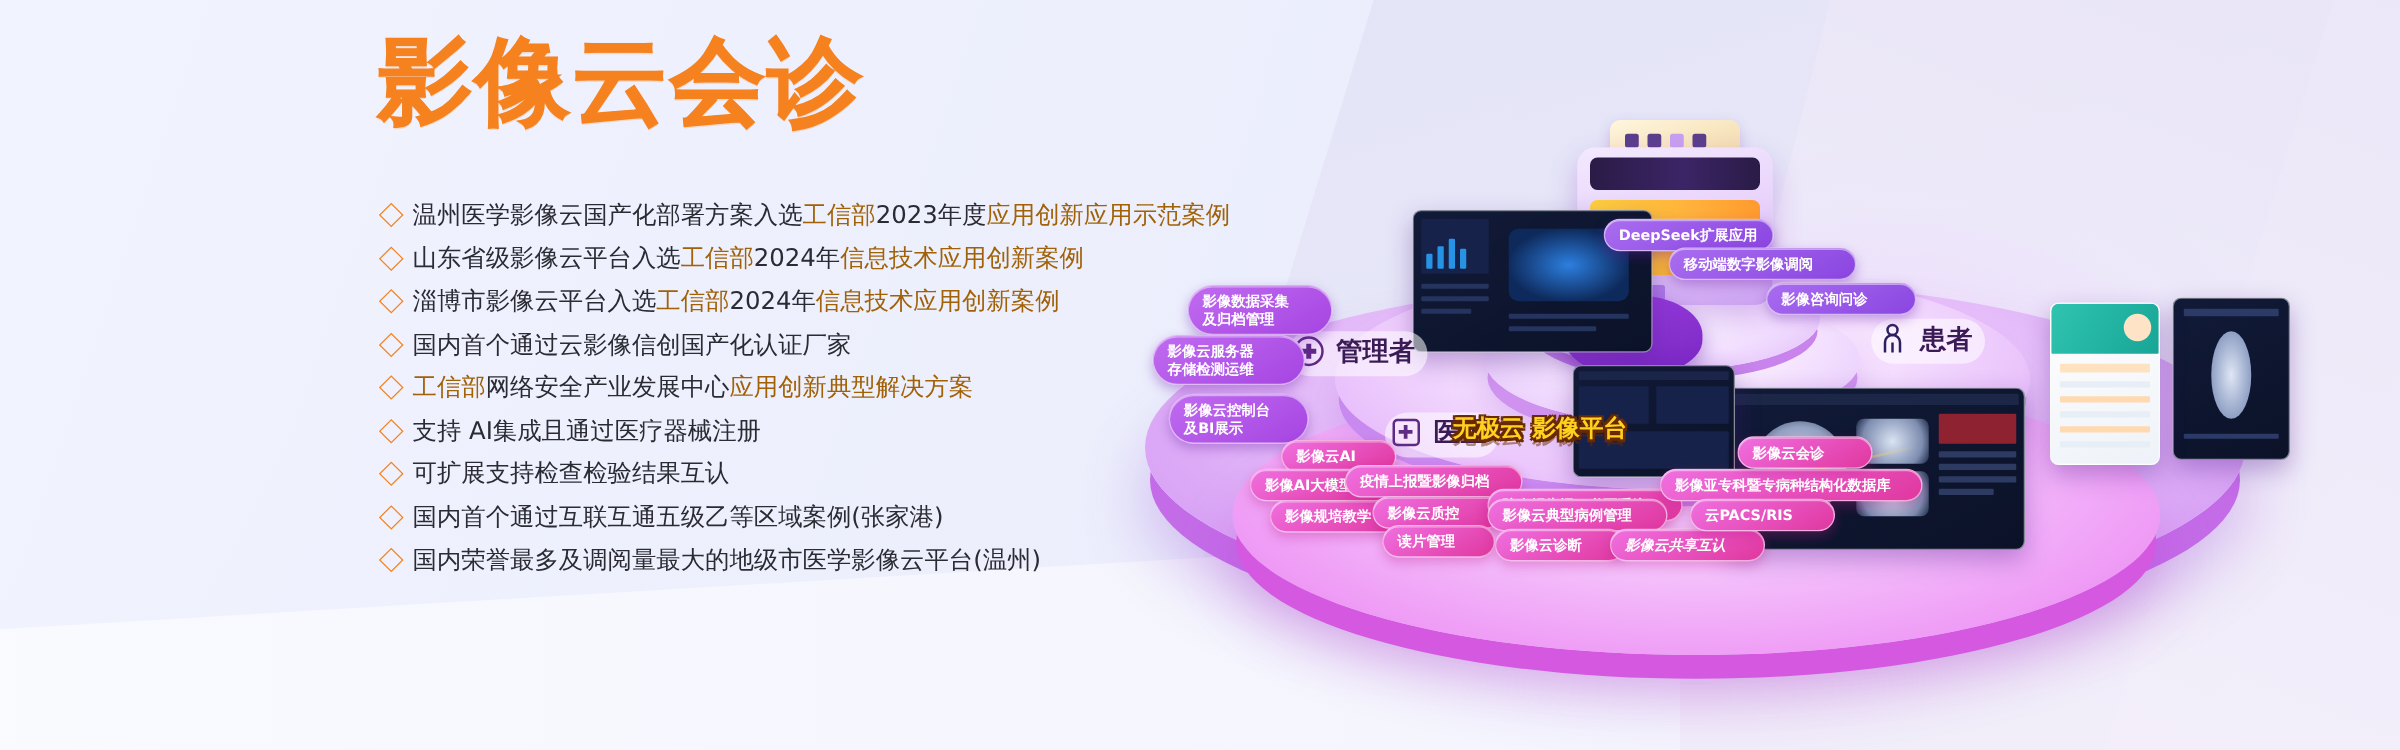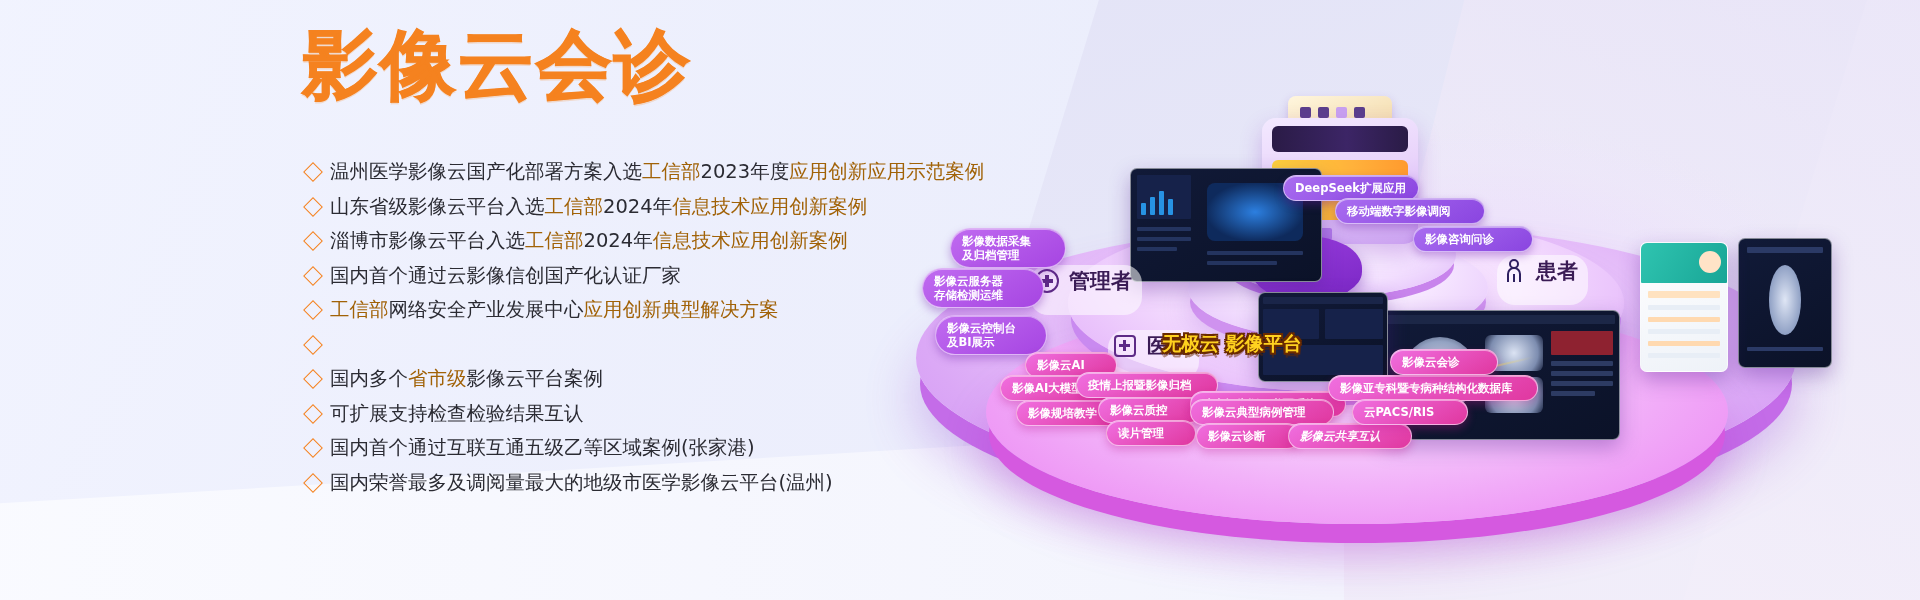--- a/index.html
+++ b/index.html
@@ -98,21 +98,21 @@
     font-family:"DejaVu Sans","Liberation Sans",sans-serif;
     font-weight:900;font-size:19px;line-height:30px;color:#ffd21f;
     text-shadow:-2px 0 #6a2a00,2px 0 #6a2a00,0 -2px #6a2a00,0 2px #6a2a00,
                 -2px -2px #6a2a00,2px -2px #6a2a00,-2px 2px #6a2a00,2px 2px #6a2a00,
                 0 5px 0 rgba(106,42,0,.5);
     z-index:30;
   }
 
   
   .role{position:absolute;display:flex;align-items:center;gap:9px;z-index:24;
-    background:rgba(255,255,255,.55);border-radius:18px;padding:2px 10px 20px 4px;}
+    background:rgba(255,255,255,.55);border-radius:18px;padding:2px 10px 6px 4px;}
   .role-text{font-family:"DejaVu Sans","Liberation Sans",sans-serif;
     font-weight:700;font-size:21px;color:#3a1b55;white-space:nowrap;}
   .role-ico{width:26px;height:26px;flex:0 0 auto;}
 
   
   .pill{
     position:absolute;z-index:26;
     border-radius:22px;
     padding:5px 11px;
     font-family:"DejaVu Sans","Liberation Sans",sans-serif;
@@ -166,24 +166,21 @@
         <div class="bullet">
           <span class="diamond"></span>
           <span class="btext"><span>国内首个通过云影像信创国产化认证厂家</span></span>
         </div>
         <div class="bullet">
           <span class="diamond"></span>
           <span class="btext"><span class="hl">工信部</span><span>网络安全产业发展中心</span><span class="hl">应用创新典型解决方案</span></span>
         </div>
         <div class="bullet">
           <span class="diamond"></span>
-        </div>
-        <div class="bullet">
-          <span class="diamond"></span>
-          <span class="btext"><span>国内多个</span><span class="hl">省市级</span><span>影像云平台案例</span></span>
+          <span class="btext"><span>支持 AI集成且通过医疗器械注册</span></span>
         </div>
         <div class="bullet">
           <span class="diamond"></span>
           <span class="btext"><span>可扩展支持检查检验结果互认</span></span>
         </div>
         <div class="bullet">
           <span class="diamond"></span>
           <span class="btext"><span>国内首个通过互联互通五级乙等区域案例(张家港)</span></span>
         </div>
         <div class="bullet">

